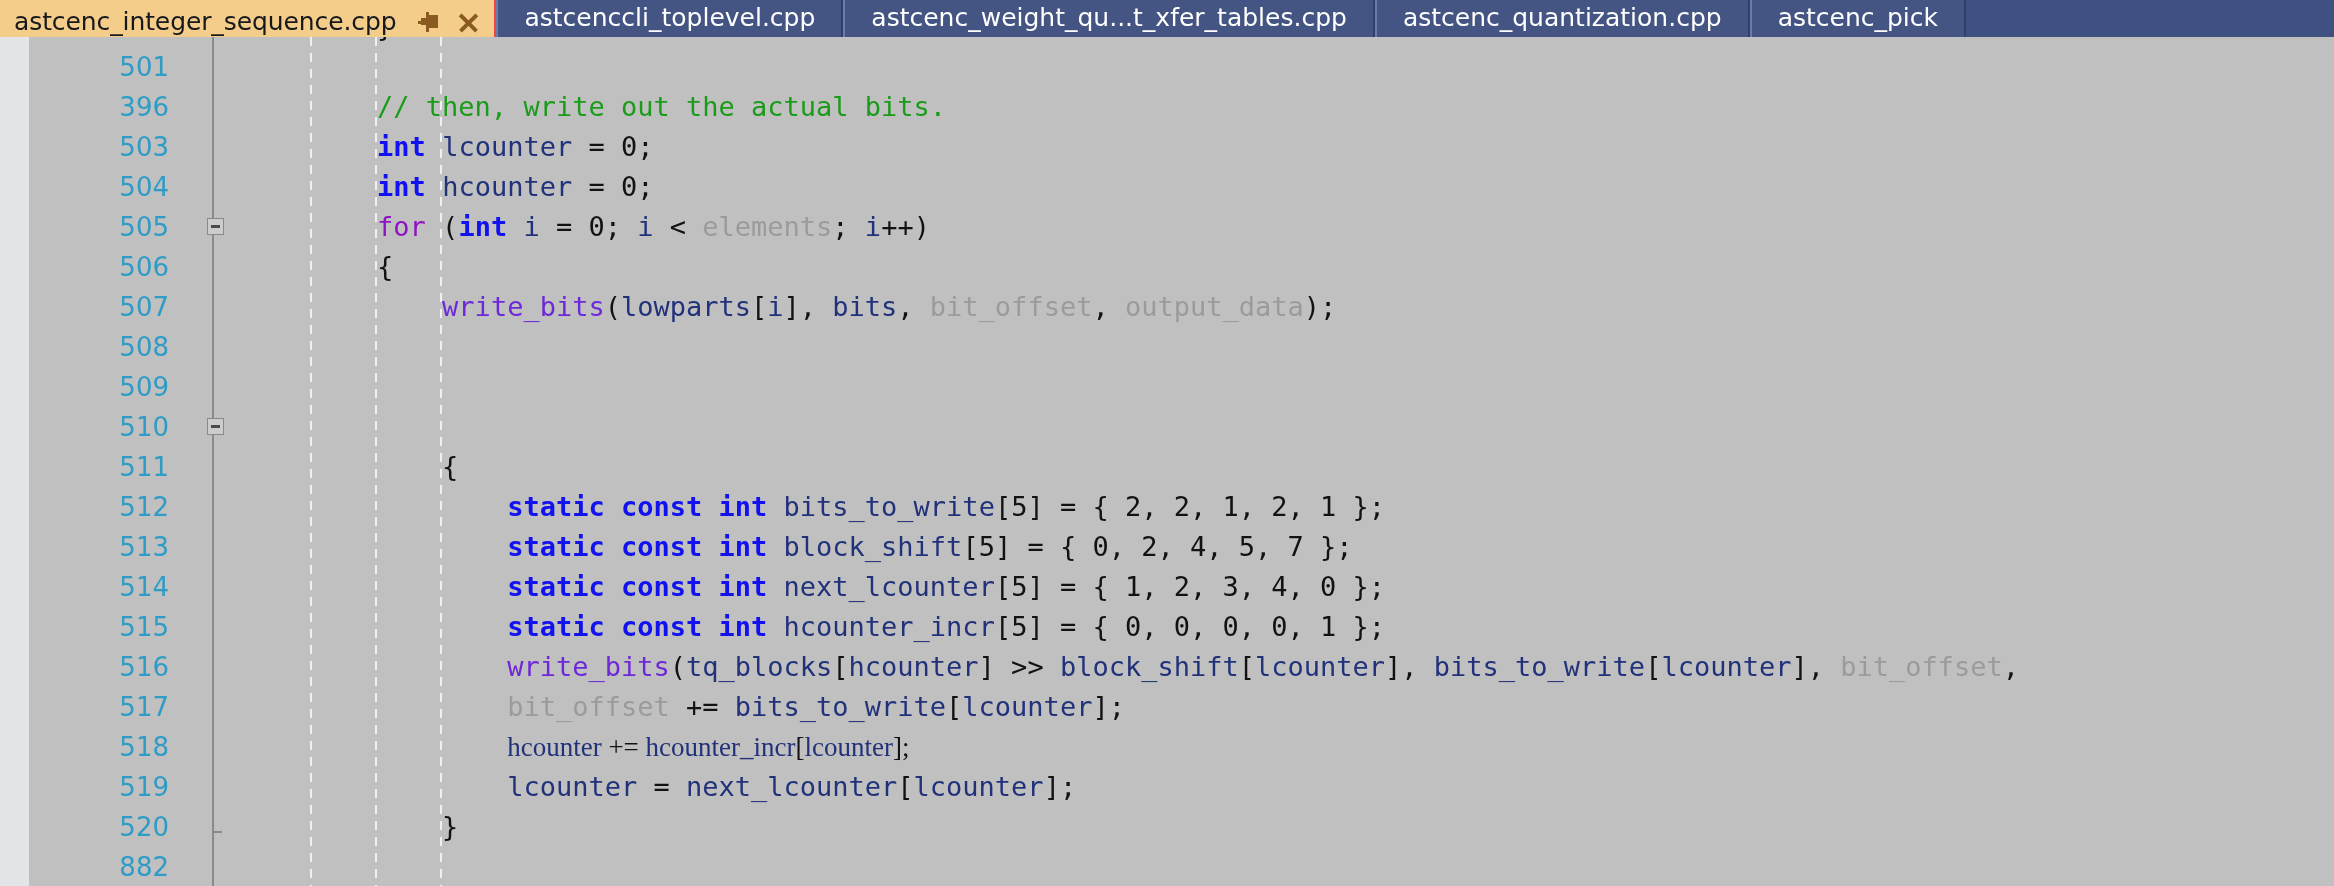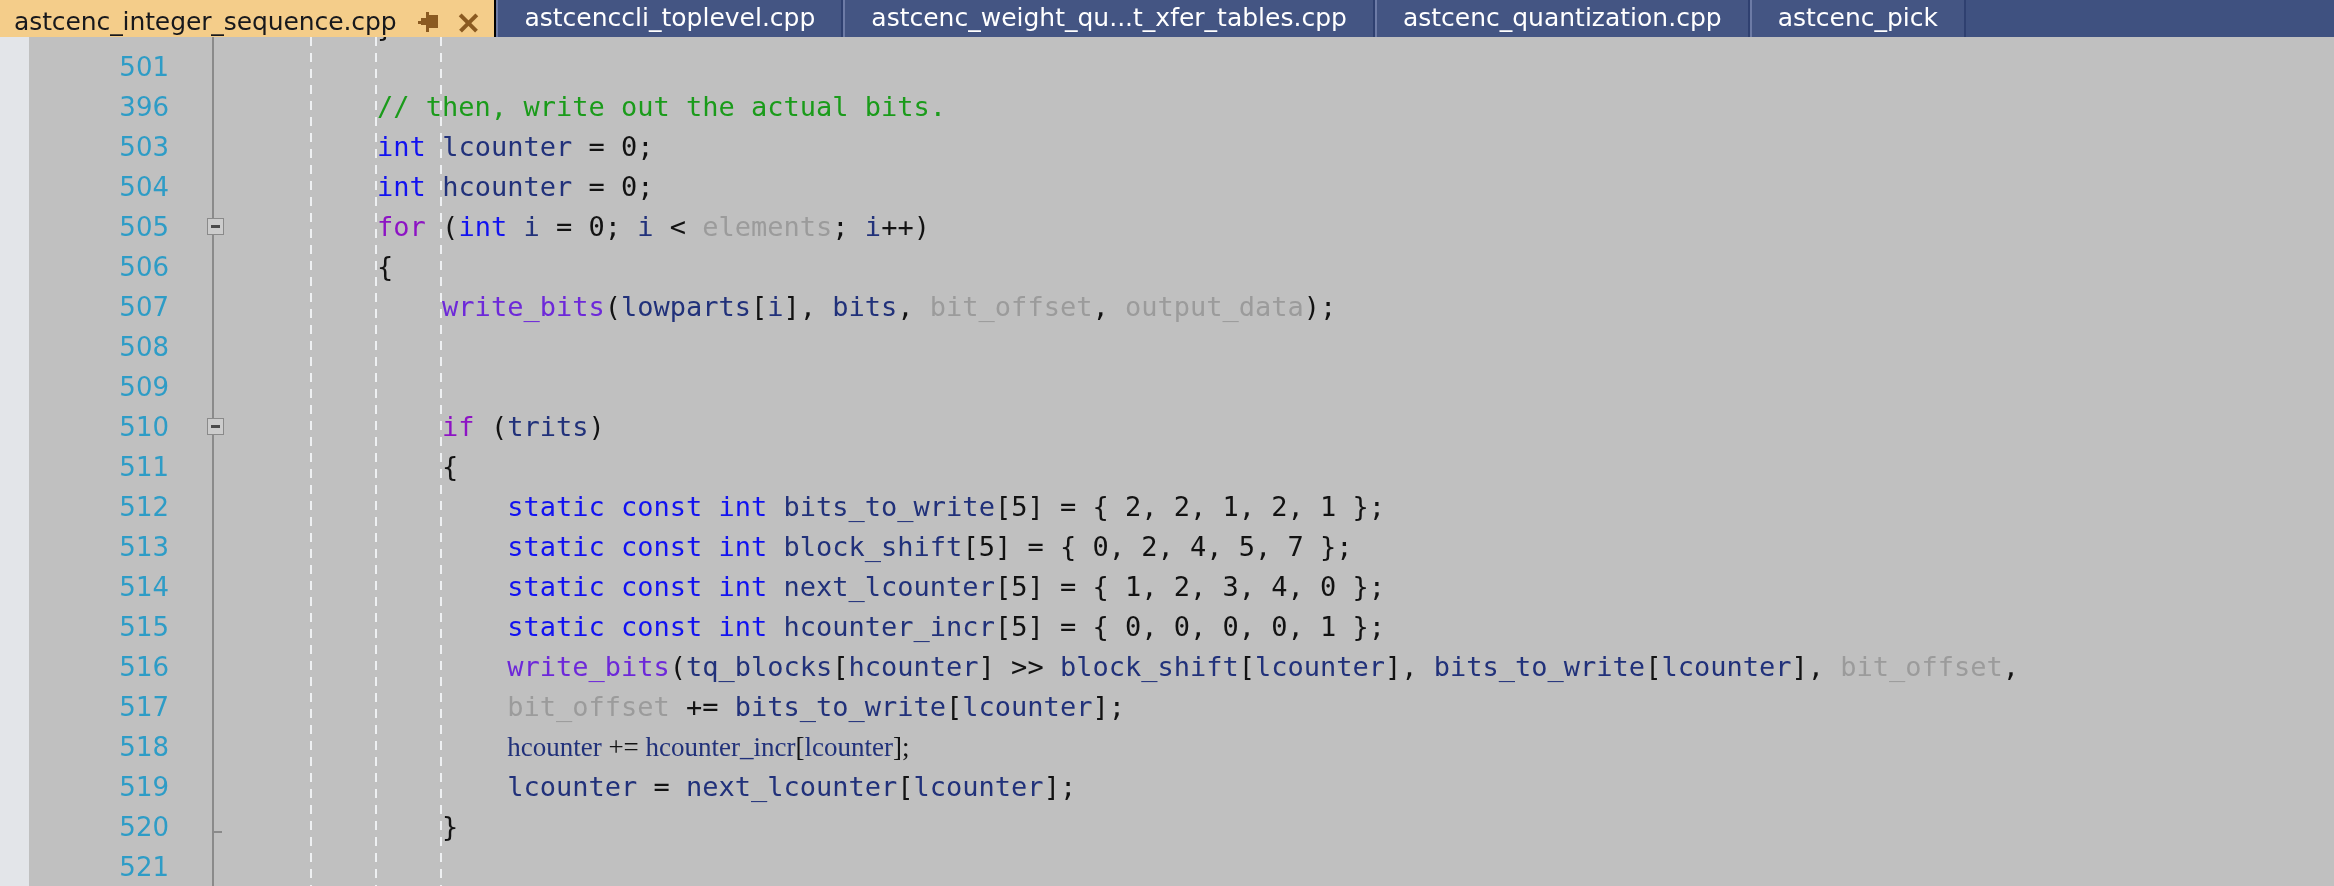--- a/index.html
+++ b/index.html
@@ -46,21 +46,21 @@
     border-right: 2px solid #2f4070;
   }
   .tab.inactive .tab-label {
     position: relative;
     top: -1px;
   }
   .tab.active {
     background: #f4cd8a;
     color: #17181c;
     padding: 7px 14px 0 14px;
-    border-right: 2px solid #000000;
+    border-right: 2px solid #ef4444;
   }
   .tab.active .tab-label {
     position: relative;
     top: -1px;
     letter-spacing: -0.1px;
   }
   .tab-icons {
     display: flex;
     align-items: center;
     gap: 16px;
@@ -190,21 +190,21 @@
     left: 0;
     height: 40px;
     line-height: 40px;
     white-space: pre;
     font-family: "DejaVu Sans Mono", monospace;
     font-size: 27px;
     color: #000000;
   }
   
   .cm  { color: #1a9b1a; }            
-  .kw  { color: #1212f0; }            
+  .kw  { color: #1212f0; font-weight: bold; }            
   .ctl { color: #8d13c4; }            
   .id  { color: #21317a; }            
   .fn  { color: #6d28d9; }            
   .dim { color: #9b9b9b; }            
   .pn  { color: #121212; }            
   .nm  { color: #121212; }            
 </style>
 </head>
 <body>
 
@@ -255,21 +255,21 @@
       <div class="lnum" style="top: 410px;">511</div>
       <div class="lnum" style="top: 450px;">512</div>
       <div class="lnum" style="top: 490px;">513</div>
       <div class="lnum" style="top: 530px;">514</div>
       <div class="lnum" style="top: 570px;">515</div>
       <div class="lnum" style="top: 610px;">516</div>
       <div class="lnum" style="top: 650px;">517</div>
       <div class="lnum" style="top: 690px;">518</div>
       <div class="lnum" style="top: 730px;">519</div>
       <div class="lnum" style="top: 770px;">520</div>
-      <div class="lnum" style="top: 810px;">521</div>
+      <div class="lnum" style="top: 810px;">882</div>
     </div>
   <div id="foldcol">
       <div class="fold-line" style="top: -8px; height: 857px;"></div>
       <div class="fold-tick" style="top: 794px;"></div>
       <div class="fold-box" style="top: 181px;">
         <i></i>
       </div>
       <div class="fold-box" style="top: 381px;">
         <i></i>
       </div>
@@ -280,21 +280,20 @@
       <div class="indent-guide" style="left: 203.12px;"></div>
       <div class="line" style="top: -30px; padding-left: 140.08px;"><span class="pn">}</span></div>
       <div class="line" style="top: 10px; padding-left: 10px;"></div>
       <div class="line" style="top: 50px; padding-left: 140.08px;"><span class="cm">// then, write out the actual bits.</span></div>
       <div class="line" style="top: 90px; padding-left: 140.08px;"><span class="kw">int</span><span class="pn"> </span><span class="id">lcounter</span><span class="pn"> = </span><span class="nm">0</span><span class="pn">;</span></div>
       <div class="line" style="top: 130px; padding-left: 140.08px;"><span class="kw">int</span><span class="pn"> </span><span class="id">hcounter</span><span class="pn"> = </span><span class="nm">0</span><span class="pn">;</span></div>
       <div class="line" style="top: 170px; padding-left: 140.08px;"><span class="ctl">for</span><span class="pn"> (</span><span class="kw">int</span><span class="pn"> </span><span class="id">i</span><span class="pn"> = </span><span class="nm">0</span><span class="pn">; </span><span class="id">i</span><span class="pn"> &lt; </span><span class="dim">elements</span><span class="pn">; </span><span class="id">i</span><span class="pn">++)</span></div>
       <div class="line" style="top: 210px; padding-left: 140.08px;"><span class="pn">{</span></div>
       <div class="line" style="top: 250px; padding-left: 205.12px;"><span class="fn">write_bits</span><span class="pn">(</span><span class="id">lowparts</span><span class="pn">[</span><span class="id">i</span><span class="pn">], </span><span class="id">bits</span><span class="pn">, </span><span class="dim">bit_offset</span><span class="pn">, </span><span class="dim">output_data</span><span class="pn">);</span></div>
       <div class="line" style="top: 330px; padding-left: 10px;"></div>
-      <div class="line" style="top: 370px; padding-left: 205.12px;"><span class="ctl">if</span><span class="pn"> (</span><span class="id">trits</span><span class="pn">)</span></div>
       <div class="line" style="top: 410px; padding-left: 205.12px;"><span class="pn">{</span></div>
       <div class="line" style="top: 450px; padding-left: 270.16px;"><span class="kw">static</span><span class="pn"> </span><span class="kw">const</span><span class="pn"> </span><span class="kw">int</span><span class="pn"> </span><span class="id">bits_to_write</span><span class="pn">[</span><span class="nm">5</span><span class="pn">] = { </span><span class="nm">2</span><span class="pn">, </span><span class="nm">2</span><span class="pn">, </span><span class="nm">1</span><span class="pn">, </span><span class="nm">2</span><span class="pn">, </span><span class="nm">1</span><span class="pn"> };</span></div>
       <div class="line" style="top: 490px; padding-left: 270.16px;"><span class="kw">static</span><span class="pn"> </span><span class="kw">const</span><span class="pn"> </span><span class="kw">int</span><span class="pn"> </span><span class="id">block_shift</span><span class="pn">[</span><span class="nm">5</span><span class="pn">] = { </span><span class="nm">0</span><span class="pn">, </span><span class="nm">2</span><span class="pn">, </span><span class="nm">4</span><span class="pn">, </span><span class="nm">5</span><span class="pn">, </span><span class="nm">7</span><span class="pn"> };</span></div>
       <div class="line" style="top: 530px; padding-left: 270.16px;"><span class="kw">static</span><span class="pn"> </span><span class="kw">const</span><span class="pn"> </span><span class="kw">int</span><span class="pn"> </span><span class="id">next_lcounter</span><span class="pn">[</span><span class="nm">5</span><span class="pn">] = { </span><span class="nm">1</span><span class="pn">, </span><span class="nm">2</span><span class="pn">, </span><span class="nm">3</span><span class="pn">, </span><span class="nm">4</span><span class="pn">, </span><span class="nm">0</span><span class="pn"> };</span></div>
       <div class="line" style="top: 570px; padding-left: 270.16px;"><span class="kw">static</span><span class="pn"> </span><span class="kw">const</span><span class="pn"> </span><span class="kw">int</span><span class="pn"> </span><span class="id">hcounter_incr</span><span class="pn">[</span><span class="nm">5</span><span class="pn">] = { </span><span class="nm">0</span><span class="pn">, </span><span class="nm">0</span><span class="pn">, </span><span class="nm">0</span><span class="pn">, </span><span class="nm">0</span><span class="pn">, </span><span class="nm">1</span><span class="pn"> };</span></div>
       <div class="line" style="top: 610px; padding-left: 270.16px;"><span class="fn">write_bits</span><span class="pn">(</span><span class="id">tq_blocks</span><span class="pn">[</span><span class="id">hcounter</span><span class="pn">] &gt;&gt; </span><span class="id">block_shift</span><span class="pn">[</span><span class="id">lcounter</span><span class="pn">], </span><span class="id">bits_to_write</span><span class="pn">[</span><span class="id">lcounter</span><span class="pn">], </span><span class="dim">bit_offset</span><span class="pn">, </span><span class="dim">output_data</span><span class="pn">);</span></div>
       <div class="line" style="top: 650px; padding-left: 270.16px;"><span class="dim">bit_offset</span><span class="pn"> += </span><span class="id">bits_to_write</span><span class="pn">[</span><span class="id">lcounter</span><span class="pn">];</span></div>
       <div class="line" style="top: 690px; padding-left: 270.16px; font-family: Liberation Serif, serif;"><span class="id">hcounter</span><span class="pn"> += </span><span class="id">hcounter_incr</span><span class="pn">[</span><span class="id">lcounter</span><span class="pn">];</span></div>
       <div class="line" style="top: 730px; padding-left: 270.16px;"><span class="id">lcounter</span><span class="pn"> = </span><span class="id">next_lcounter</span><span class="pn">[</span><span class="id">lcounter</span><span class="pn">];</span></div>
       <div class="line" style="top: 770px; padding-left: 205.12px;"><span class="pn">}</span></div>

